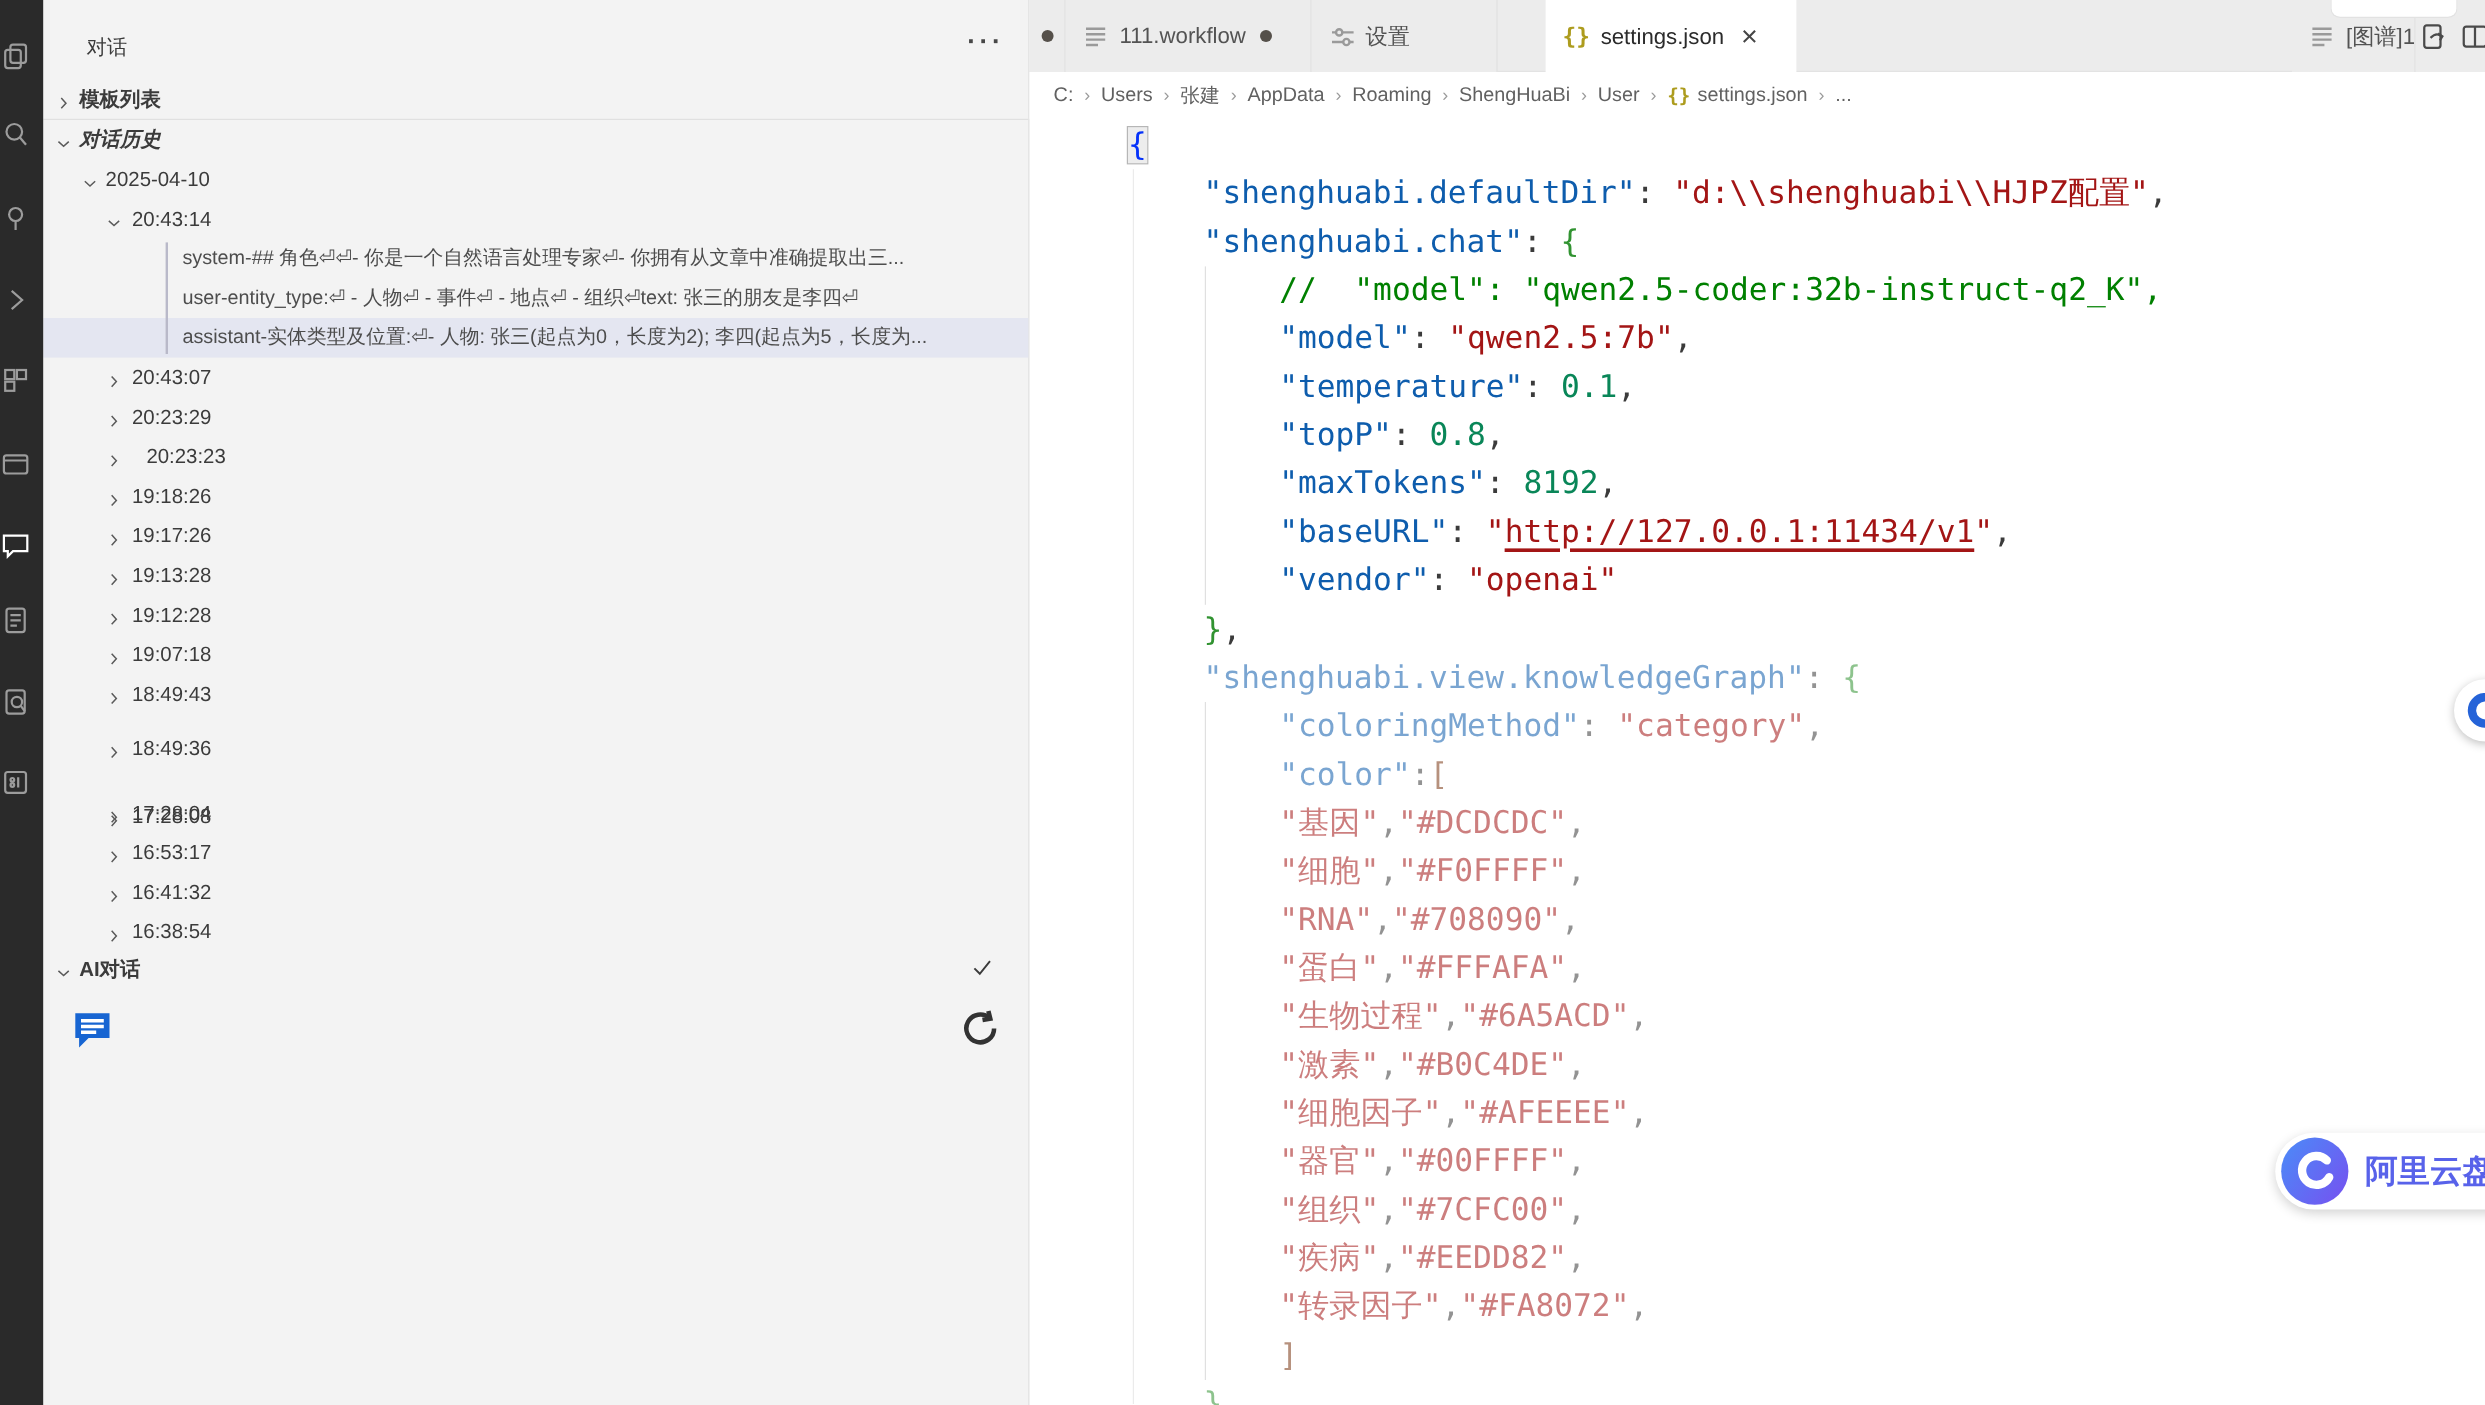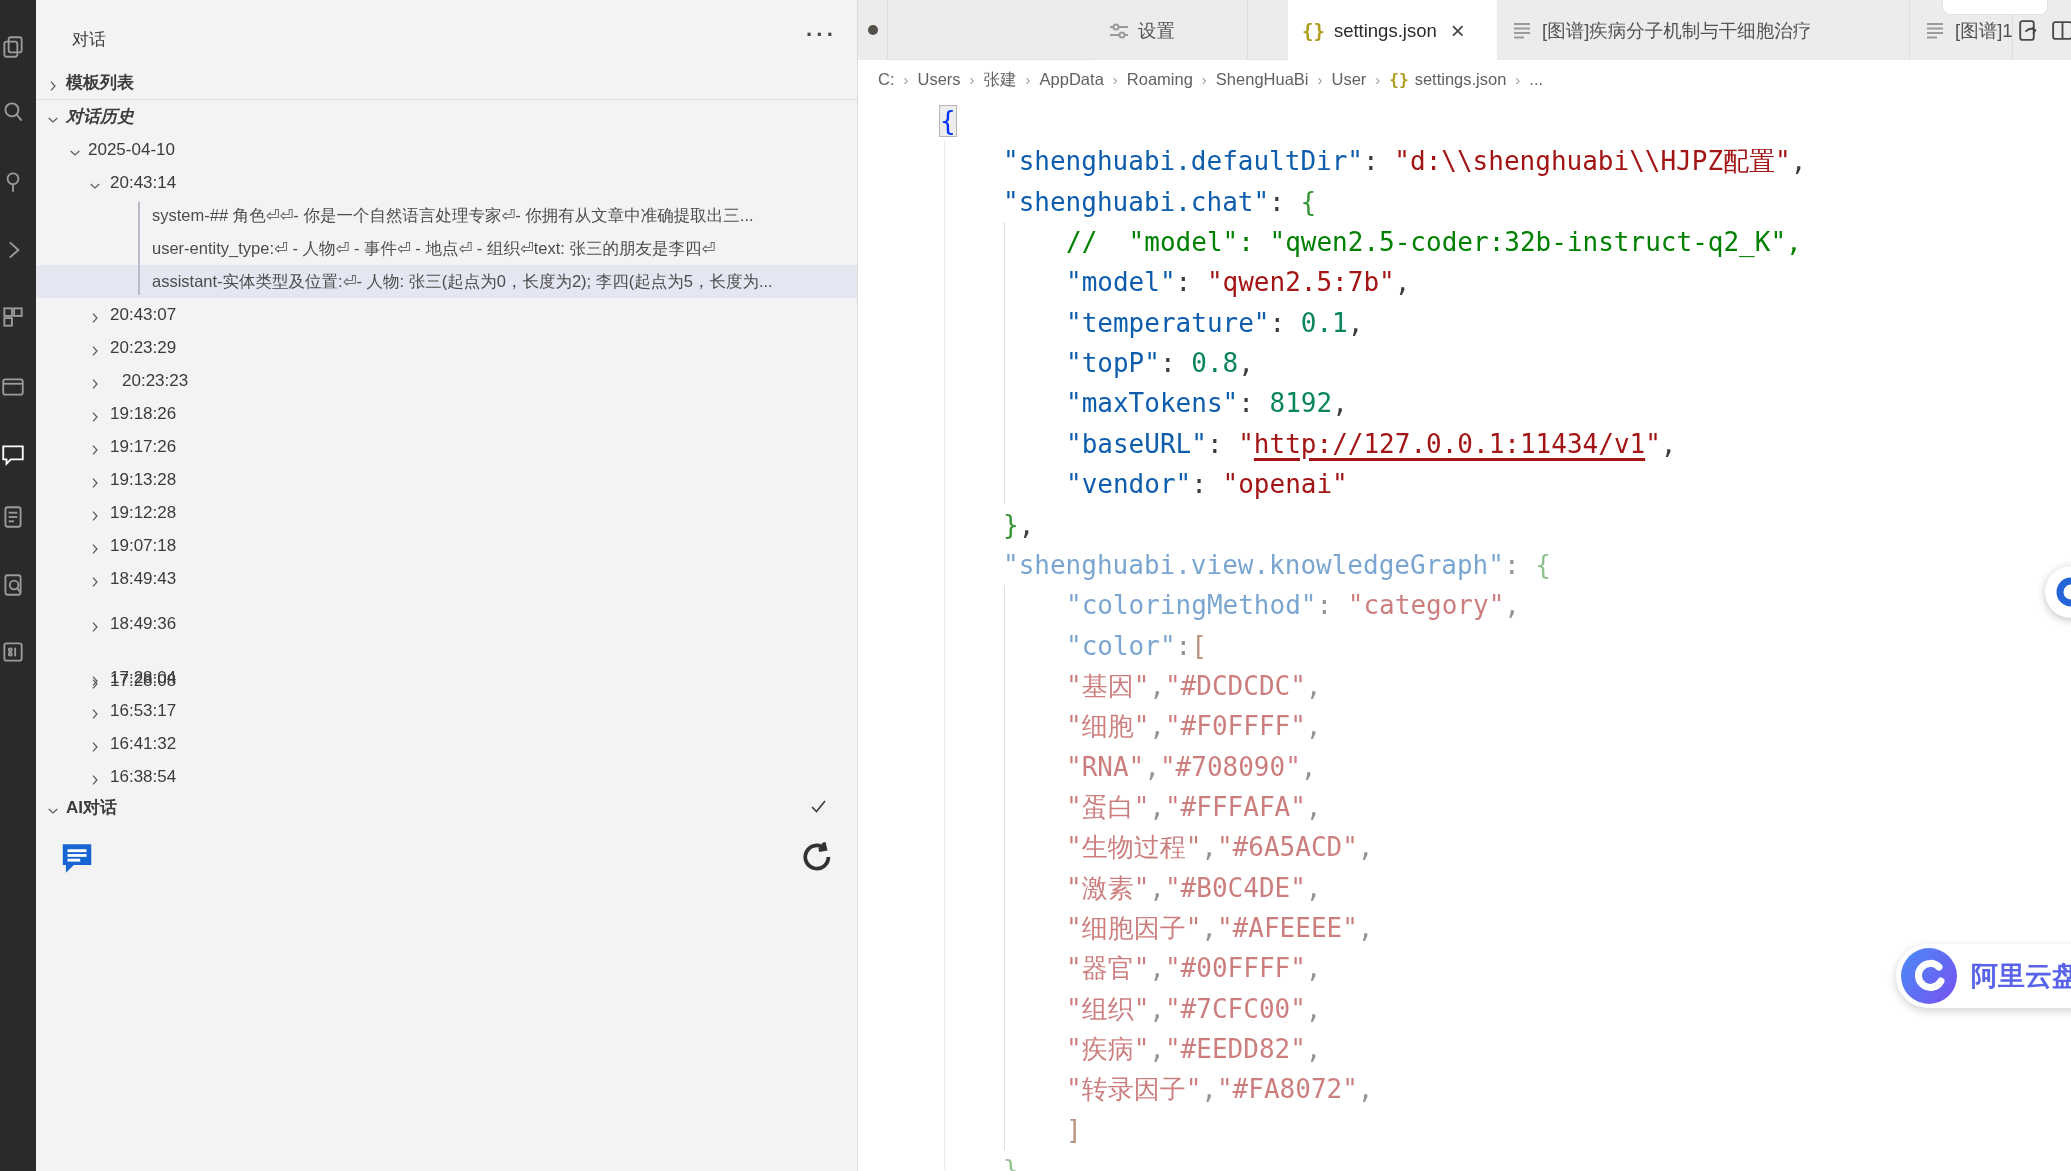--- a/index.html
+++ b/index.html
@@ -291,48 +291,49 @@
         </svg>
     </div>
   </div>
 
   <div id="editor"></div>
 
   <div id="tab-strip">
       <div class="tab" style="left:0px;width:30px;justify-content:center;padding:0;">
         <div class="mod-dot" style="margin:0;"></div>
       </div>
+      <div class="tab" style="left:30px;width:205px;">
+        <div class="ticon">
+          <svg viewBox="0 0 22 22">
+            <line x1="3" y1="5" x2="19" y2="5"></line>
+            <line x1="3" y1="9.5" x2="19" y2="9.5"></line>
+            <line x1="3" y1="14" x2="19" y2="14"></line>
+            <line x1="3" y1="18.5" x2="13" y2="18.5"></line>
+          </svg>
+        </div>
+        <div class="tlabel">111.workflow</div>
+        <div class="mod-dot"></div>
+      </div>
       <div class="tab" style="left:235px;width:155px;">
         <div class="ticon">
           <svg viewBox="0 0 22 22">
             <line x1="3" y1="8" x2="21" y2="8"></line>
             <circle cx="9" cy="8" r="2.6" fill="#ececec"></circle>
             <line x1="3" y1="16" x2="21" y2="16"></line>
             <circle cx="15" cy="16" r="2.6" fill="#ececec"></circle>
           </svg>
         </div>
         <div class="tlabel">设置</div>
       </div>
       <div class="tab active" style="left:430px;width:209px;">
         <div class="ticon">
           <span class="braces">{}</span>
         </div>
         <div class="tlabel">settings.json</div>
         <div class="tab-close">×</div>
-      </div>
-      <div class="tab" style="left:639px;width:413px;">
-        <div class="ticon">
-          <svg viewBox="0 0 22 22">
-            <line x1="3" y1="5" x2="19" y2="5"></line>
-            <line x1="3" y1="9.5" x2="19" y2="9.5"></line>
-            <line x1="3" y1="14" x2="19" y2="14"></line>
-            <line x1="3" y1="18.5" x2="13" y2="18.5"></line>
-          </svg>
-        </div>
-        <div class="tlabel">[图谱]疾病分子机制与干细胞治疗</div>
       </div>
       <div class="tab" style="left:1052px;width:103px;">
         <div class="ticon">
           <svg viewBox="0 0 22 22">
             <line x1="3" y1="5" x2="19" y2="5"></line>
             <line x1="3" y1="9.5" x2="19" y2="9.5"></line>
             <line x1="3" y1="14" x2="19" y2="14"></line>
             <line x1="3" y1="18.5" x2="13" y2="18.5"></line>
           </svg>
         </div>

